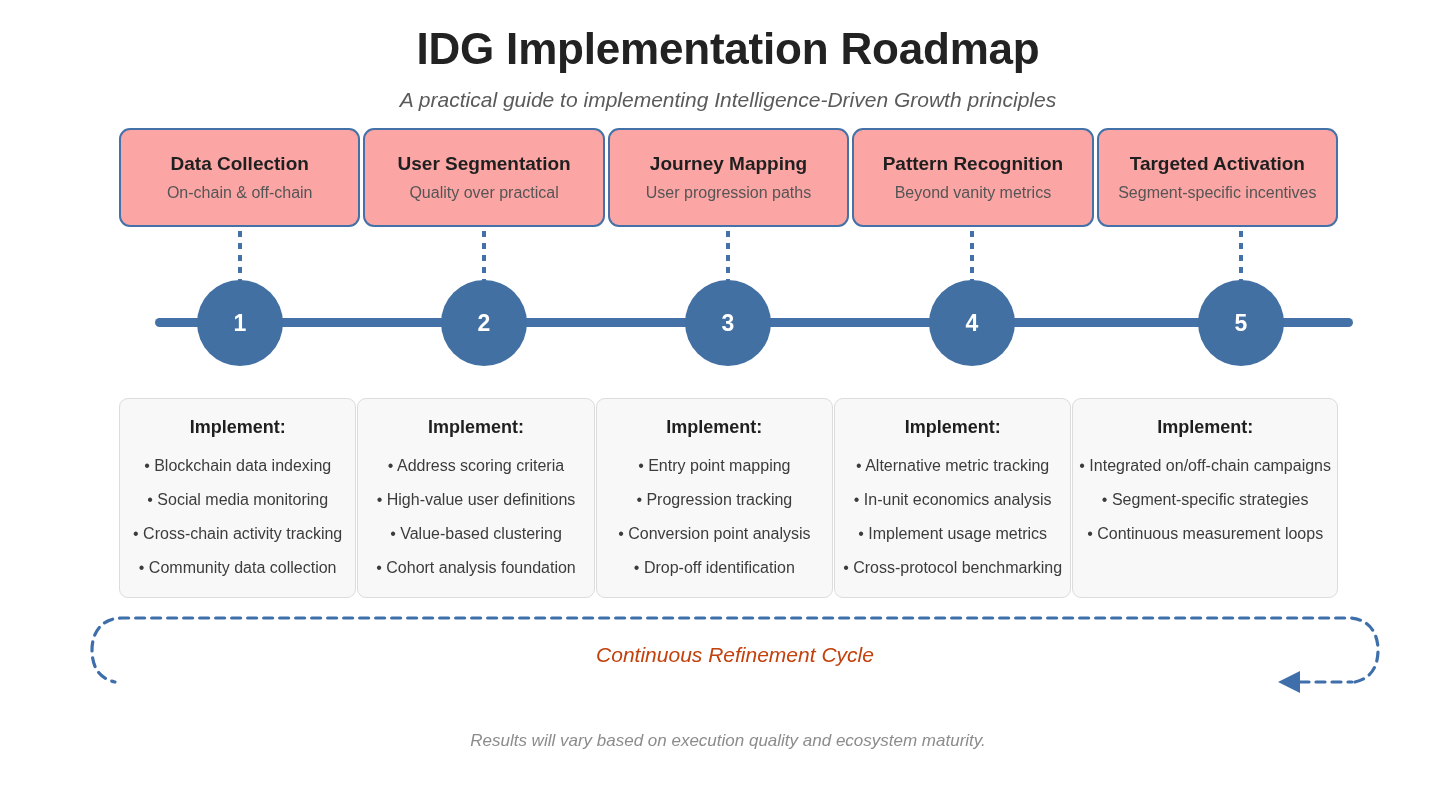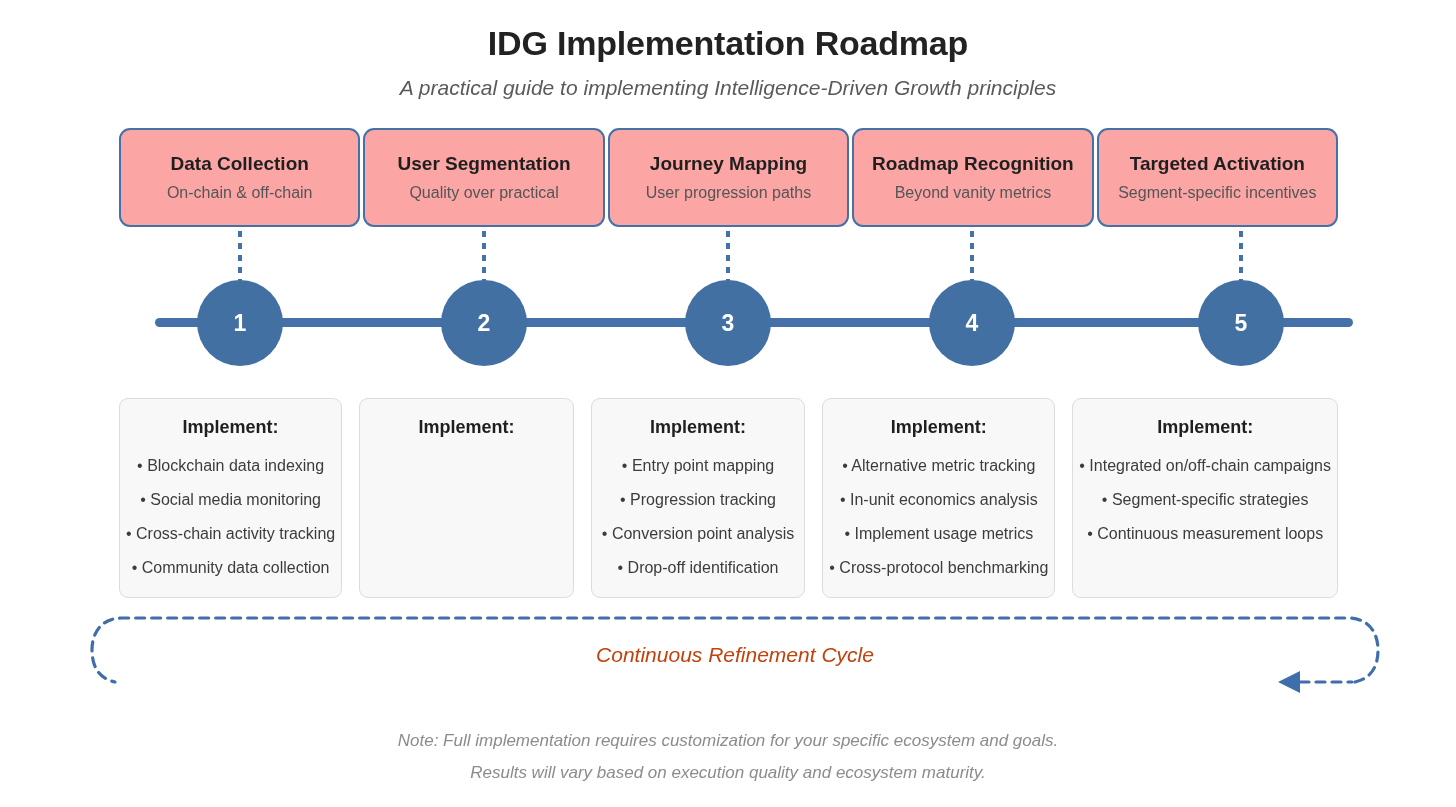--- a/index.html
+++ b/index.html
@@ -22,21 +22,21 @@
   #header {
     position: absolute;
     left: 0;
     top: 0;
     width: 1456px;
   }
   #page-title {
     margin: 0;
     padding-top: 24px;
     text-align: center;
-    font-size: 34px;
+    font-size: 44px;
     font-weight: bold;
     letter-spacing: -0.2px;
     color: #222222;
     line-height: 1.15;
   }
   #page-subtitle {
     margin: 0;
     padding-top: 12px;
     text-align: center;
     font-size: 21px;
@@ -126,21 +126,21 @@
   }
 
   
   #implement-row {
     position: absolute;
     left: 119px;
     top: 398px;
     width: 1219px;
     height: 200px;
     display: flex;
-    gap: 17px;
+    gap: 1px;
   }
   .impl-card {
     flex: 1 1 0;
     box-sizing: border-box;
     background: #f8f8f8;
     border: 1px solid #dcdcdc;
     border-radius: 9px;
     padding: 18px 4px 0 4px;
     display: flex;
     flex-direction: column;
@@ -226,21 +226,21 @@
   </div>
   <div class="phase-card">
     <div class="phase-title">User Segmentation</div>
     <div class="phase-sub">Quality over practical</div>
   </div>
   <div class="phase-card">
     <div class="phase-title">Journey Mapping</div>
     <div class="phase-sub">User progression paths</div>
   </div>
   <div class="phase-card">
-    <div class="phase-title">Roadmap Recognition</div>
+    <div class="phase-title">Pattern Recognition</div>
     <div class="phase-sub">Beyond vanity metrics</div>
   </div>
   <div class="phase-card">
     <div class="phase-title">Targeted Activation</div>
     <div class="phase-sub">Segment-specific incentives</div>
   </div>
 </div>
 
 <div class="connector" style="left:238px"></div>
 <div class="connector" style="left:482px"></div>
@@ -273,20 +273,26 @@
     <ul class="impl-list">
       <li>• Blockchain data indexing</li>
       <li>• Social media monitoring</li>
       <li>• Cross-chain activity tracking</li>
       <li>• Community data collection</li>
     </ul>
   </div>
 
   <div class="impl-card">
     <div class="impl-heading">Implement:</div>
+    <ul class="impl-list">
+      <li>• Address scoring criteria</li>
+      <li>• High-value user definitions</li>
+      <li>• Value-based clustering</li>
+      <li>• Cohort analysis foundation</li>
+    </ul>
   </div>
 
   <div class="impl-card">
     <div class="impl-heading">Implement:</div>
     <ul class="impl-list">
       <li>• Entry point mapping</li>
       <li>• Progression tracking</li>
       <li>• Conversion point analysis</li>
       <li>• Drop-off identification</li>
     </ul>
@@ -322,15 +328,14 @@
              C 12 12, 2 26, 2 44
              C 2 58, 7 72, 25 76" fill="none" stroke="#3f6fab" stroke-width="3.2" stroke-linecap="round" stroke-dasharray="9 7"></path>
     <polygon points="1188,76 1210,65 1210,87" fill="#3f6fab"></polygon>
     <path d="M 1188 76 L 1265 76" fill="none" stroke="#3f6fab" stroke-width="3.2" stroke-linecap="round" stroke-dasharray="9 7" transform="translate(0,0)" opacity="0"></path>
     <path d="M 1210 76 L 1262 76" fill="none" stroke="#3f6fab" stroke-width="3.2" stroke-linecap="round" stroke-dasharray="9 7"></path>
   </svg>
   <div id="cycle-label">Continuous Refinement Cycle</div>
 </div>
 
 <div id="footer-notes">
-  <div class="note-line">Note: Full implementation requires customization for your specific ecosystem and goals.</div>
   <div class="note-line">Results will vary based on execution quality and ecosystem maturity.</div>
 </div>
 
 </body></html>

